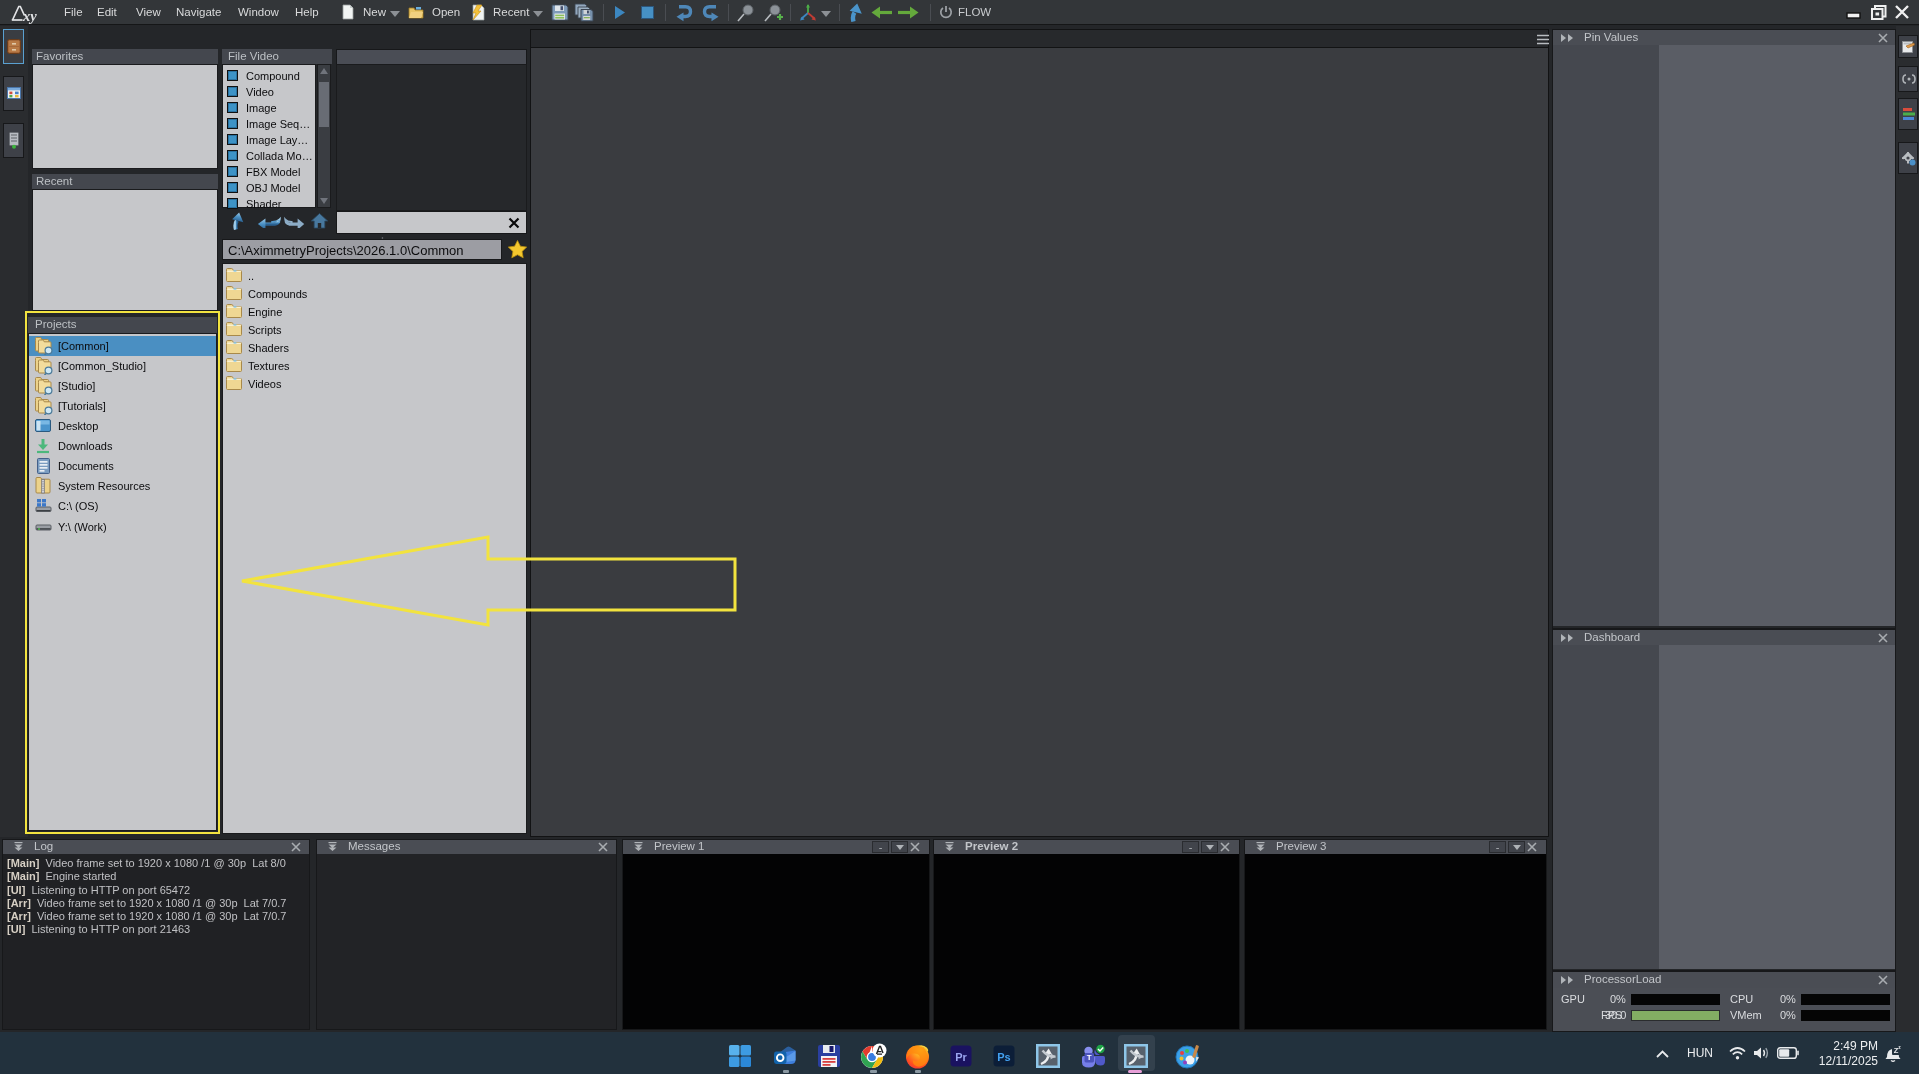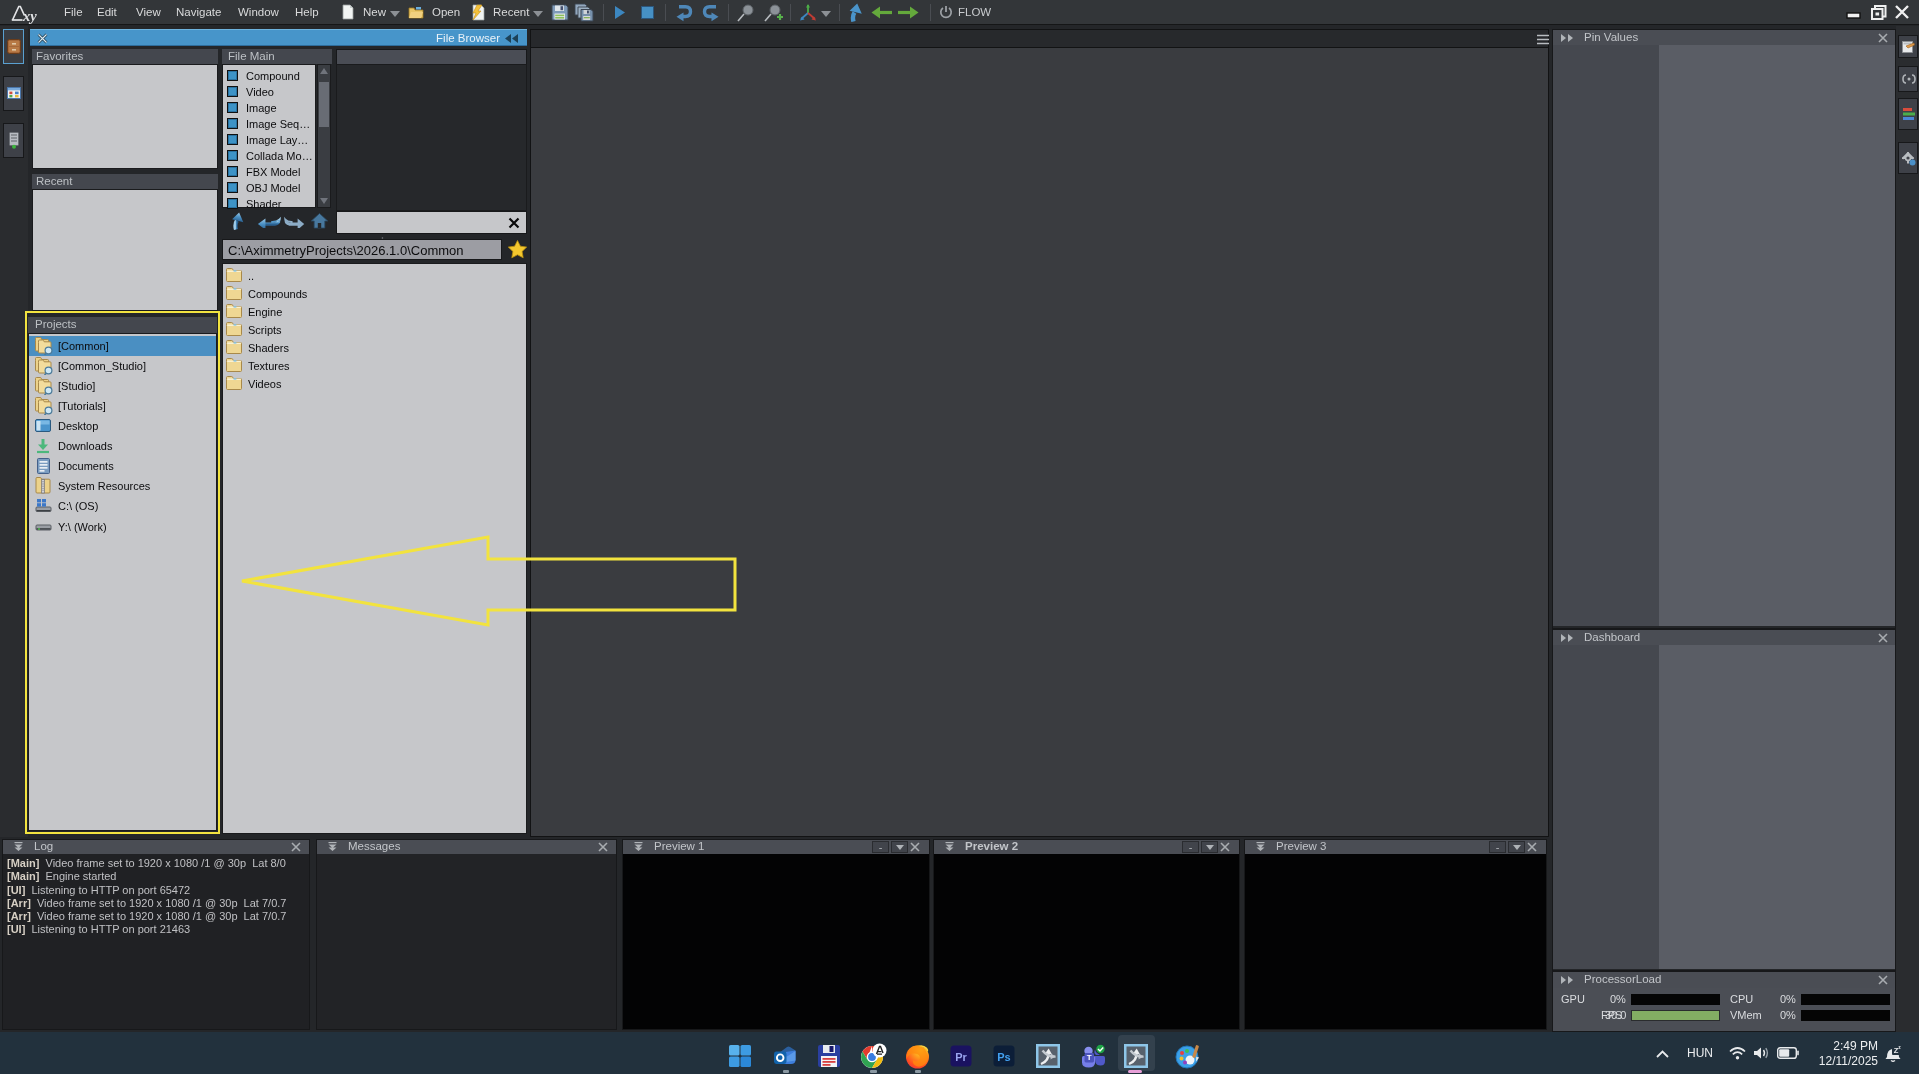--- a/index.html
+++ b/index.html
@@ -196,31 +196,20 @@
         <rect x="1.5" y="0.5" width="9" height="13" rx="1" fill="#b8bcc2" stroke="#6a6e74" stroke-width="1"></rect>
         <rect x="3" y="2" width="6" height="2" fill="#8a8e94"></rect>
           <rect x="3" y="5" width="6" height="2" fill="#8a8e94"></rect>
           <rect x="3" y="8" width="6" height="2" fill="#8a8e94"></rect>
         <circle cx="6" cy="14.8" r="2" fill="#3cb43c"></circle>
       </svg>
     </div>
   </div>
   <div id="fbwin" class="abs" style="left:28px;top:26px;width:500px;height:1006px;background:#242629;">
 
-    <div class="abs" style="left:2px;top:3px;width:497px;height:17px;background:#4795ca;border-top:1px solid #6db3de;border-bottom:1px solid #2e6d9c;">
-      <svg class="abs" style="left:7px;top:3px;" width="11" height="11" viewBox="0 0 11 11">
-          <path d="M1.5 1.5 L9.5 9.5 M9.5 1.5 L1.5 9.5" stroke="#243a48" stroke-width="2.6"></path>
-          <path d="M1.5 1.5 L9.5 9.5 M9.5 1.5 L1.5 9.5" stroke="#d8ecf8" stroke-width="1.1"></path>
-        </svg>
-      <span class="abs" style="right:27px;top:2px;font-size:11.5px;color:#eaf2f8;">File Browser</span>
-      <svg class="abs" style="right:8px;top:4px;" width="14" height="9" viewBox="0 0 14 9">
-          <path d="M6 0 L0 4.5 L6 9 Z" fill="#1d4258"></path>
-          <path d="M13 0 L7 4.5 L13 9 Z" fill="#1d4258"></path>
-        </svg>
-    </div>
 
     <div class="phdr" style="left:4px;top:23px;width:186px;height:15px;padding-left:4px;">Favorites</div>
     <div class="light" style="left:4px;top:38px;width:186px;height:105px;"></div>
 
     <div class="phdr" style="left:4px;top:148px;width:186px;height:15px;padding-left:4px;">Recent</div>
     <div class="light" style="left:4px;top:163px;width:186px;height:122px;"></div>
 
     <div class="abs" style="left:-3px;top:285px;width:195px;height:523px;border:2px solid #f2e340;background:#242629;">
       <div class="phdr" style="left:1px;top:4px;width:189px;height:16px;padding-left:7px;">Projects</div>
       <div class="abs" style="left:1px;top:20px;width:189px;height:498px;background:#c6c7ca;border:1px solid #1a1b1d;padding-top:2px;" id="projlist">
@@ -297,21 +286,21 @@
             <svg width="18" height="16" viewBox="0 0 18 16" style="top:4px;">
           <rect x="1" y="5" width="15" height="5" rx="1" fill="#9a9ea4" stroke="#5a5e64"></rect>
           <rect x="1.5" y="8.2" width="14" height="1.4" fill="#3c4044"></rect>
           <circle cx="4" cy="9" r="0.9" fill="#4cc44c"></circle>
         </svg>
             <span class="lb" style="top:5px;">Y:\ (Work)</span>
           </div>
       </div>
     </div>
 
-    <div class="phdr" style="left:194px;top:23px;width:110px;height:15px;padding-left:6px;">File Main</div>
+    <div class="phdr" style="left:194px;top:23px;width:110px;height:15px;padding-left:6px;">File Video</div>
     <div class="light" style="left:194px;top:38px;width:94px;height:144px;padding-top:3px;" id="ftlist">
       <div class="ftrow">
           <span class="cb"></span>
           <span class="lb">Compound</span>
         </div>
       <div class="ftrow">
           <span class="cb"></span>
           <span class="lb">Video</span>
         </div>
       <div class="ftrow">

